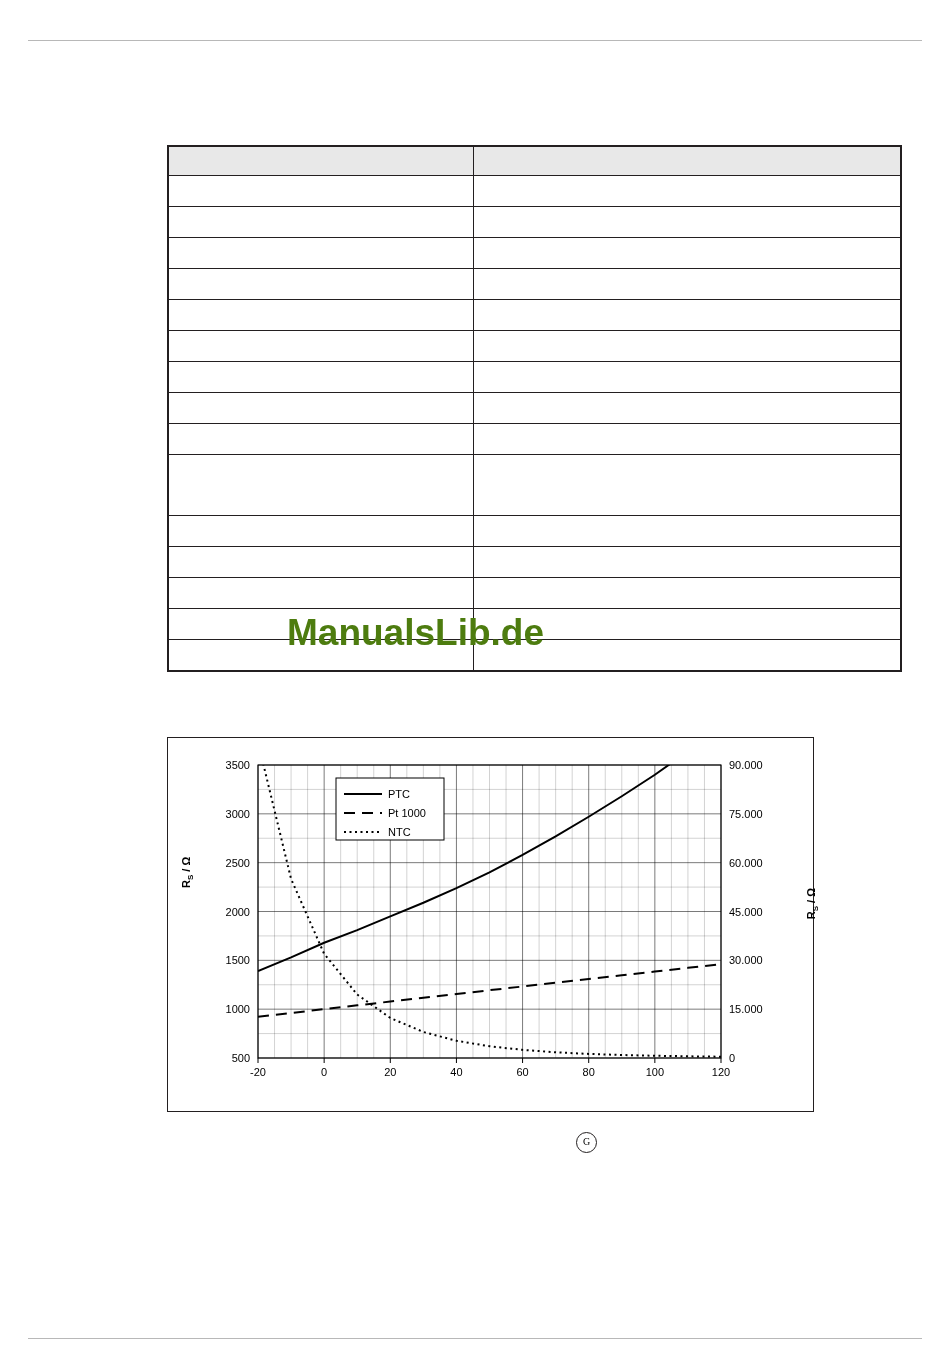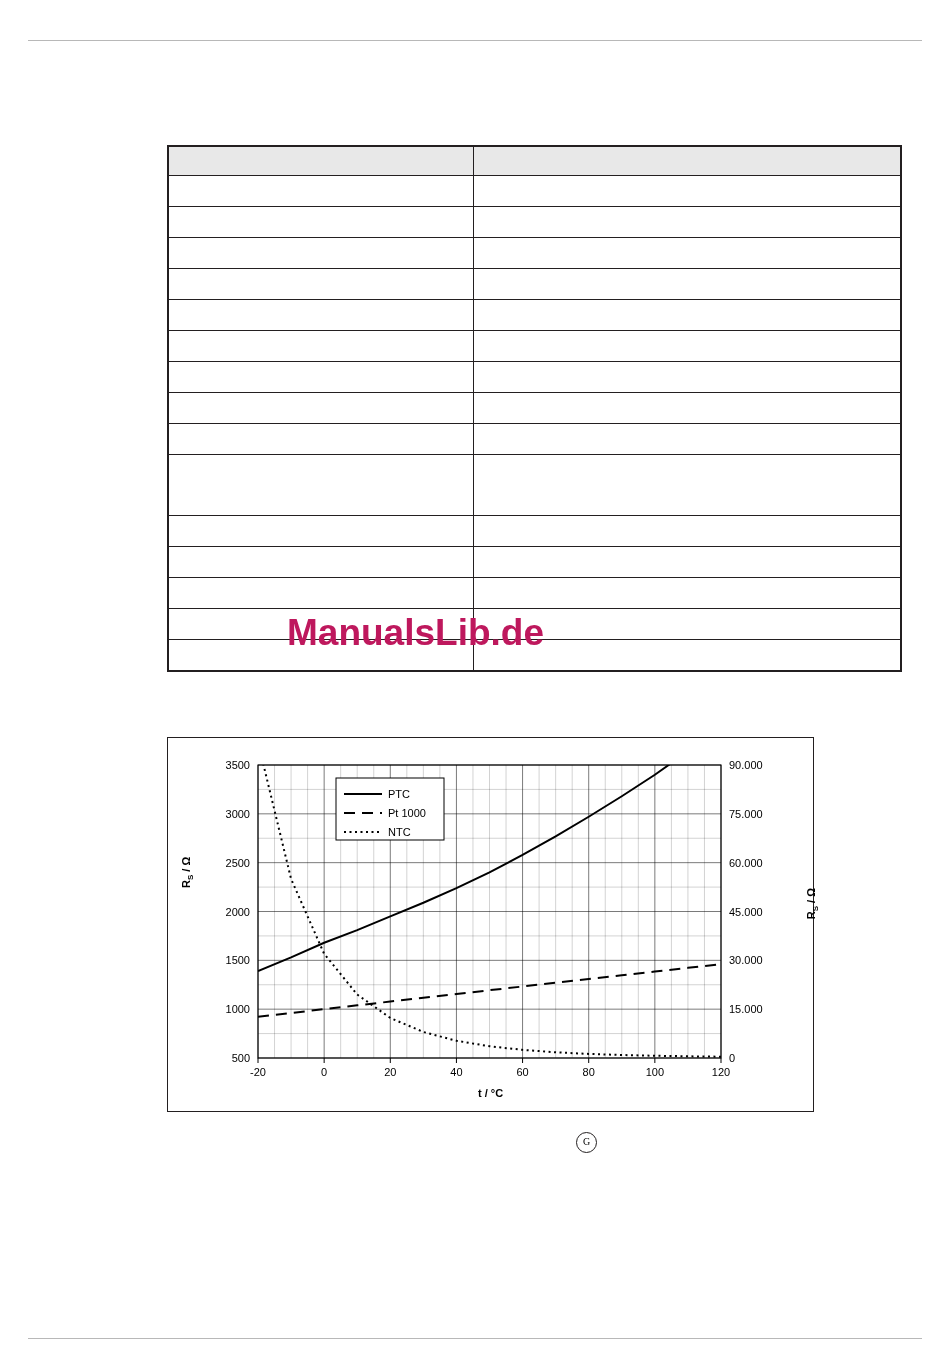--- a/index.html
+++ b/index.html
@@ -56,21 +56,21 @@
   }
   .spec-table tr.tall-row td { height: 56px; }
 
   
   .watermark {
     position: absolute;
     left: 287px;
     top: 612px;
     font-size: 37px;
     font-weight: bold;
-    color: #be185d;
+    color: #4d7c0f;
     letter-spacing: 0px;
     font-family: "Liberation Sans", sans-serif;
     white-space: nowrap;
   }
 
   
   .chart-frame {
     position: absolute;
     left: 167px;
     top: 737px;
@@ -306,19 +306,18 @@
         <line x1="176" y1="94" x2="214" y2="94" stroke="#000" stroke-width="2" stroke-dasharray="2,3.5"></line>
         <text x="220" y="98" font-size="11" font-family="&quot;Liberation Sans&quot;, sans-serif" fill="#000">NTC</text>
       </svg>
 
     <div class="axis-label-left">
       R<span class="sub">S</span> / Ω
     </div>
     <div class="axis-label-right">
       R<span class="sub">S</span> / Ω
     </div>
-    <div class="axis-label-bottom">t / °C</div>
   </div>
 </div>
 
 <div class="circle-mark">G</div>
 
 <div class="rule rule-bottom"></div>
 
 </body></html>

